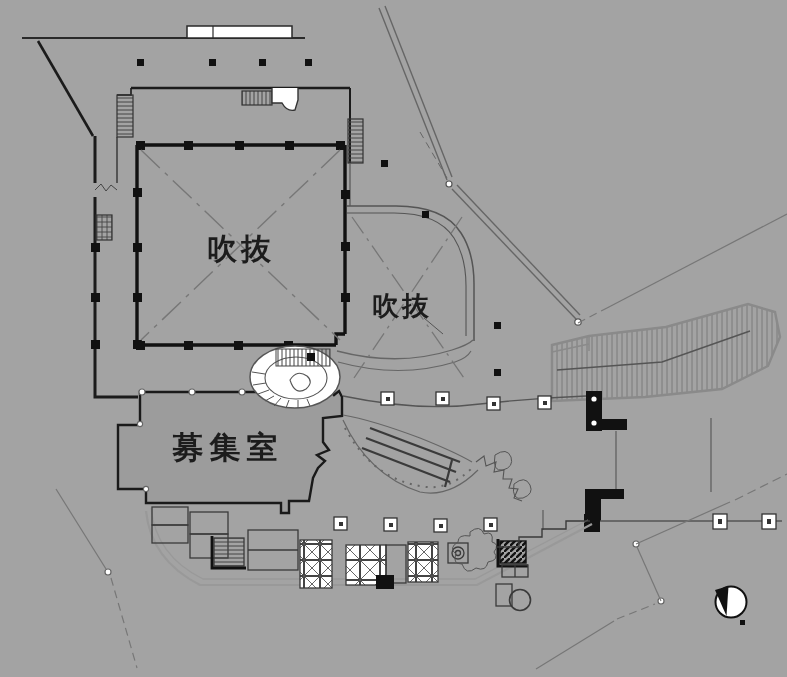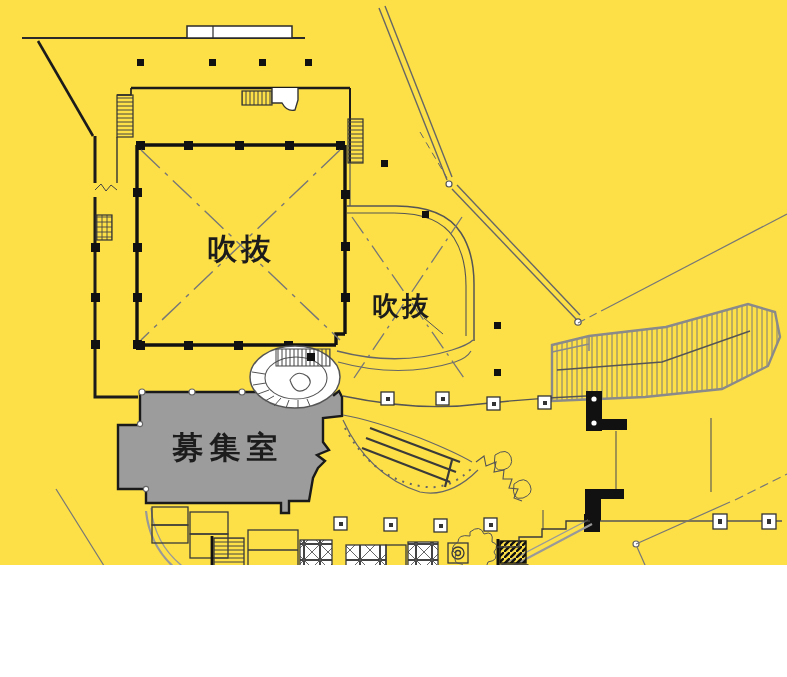--- a/index.html
+++ b/index.html
@@ -1,16 +1,16 @@
 <!DOCTYPE html>
 <html><head>
 <meta charset="utf-8">
 <style>
   html,body{margin:0;padding:0;background:#fff;}
-  .stage{position:relative;width:787px;height:565px;background:#fde047;overflow:hidden;}
+  .stage{position:relative;width:787px;height:677px;background:#a3a3a3;overflow:hidden;}
   svg{position:absolute;left:0;top:0;}
   .lbl{font-family:"DejaVu Sans","Liberation Sans",sans-serif;font-weight:700;fill:#1c1c1c;}
 </style>
 </head>
 <body>
 
 <div class="stage">
 <svg width="787" height="677" viewBox="0 0 787 677">
   <defs>
     <pattern id="hatchH4" width="5" height="4" patternUnits="userSpaceOnUse">

